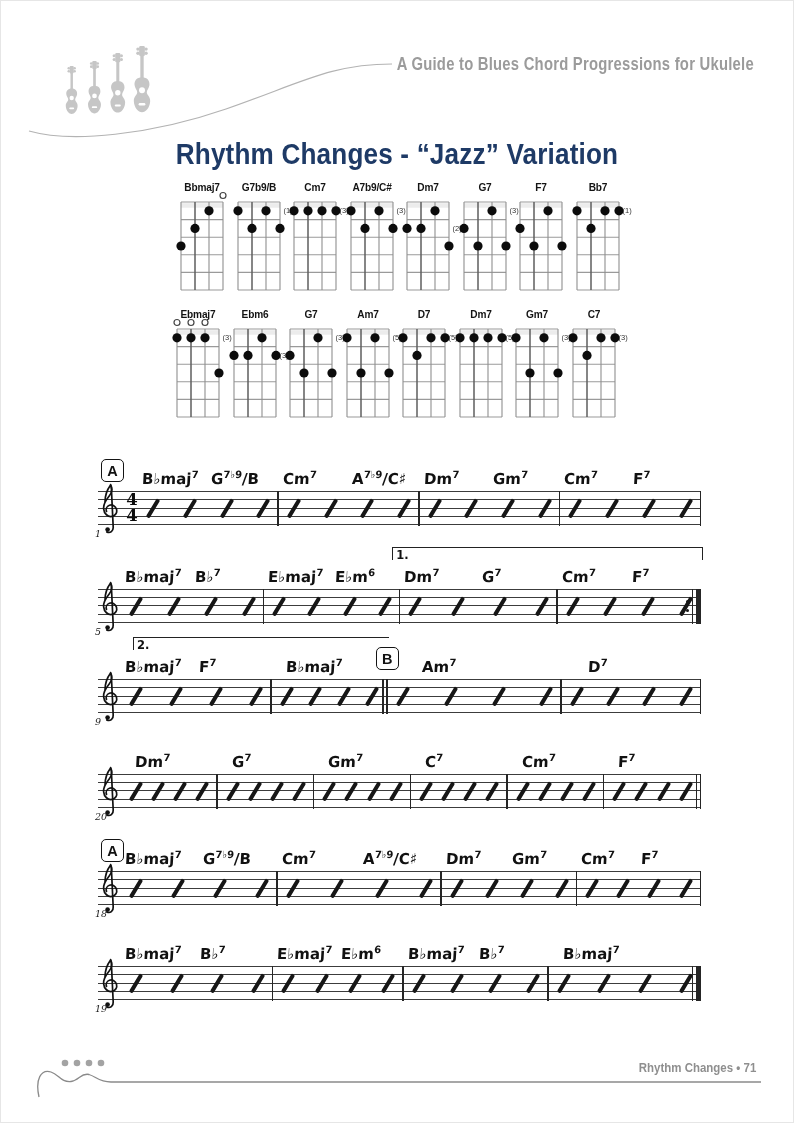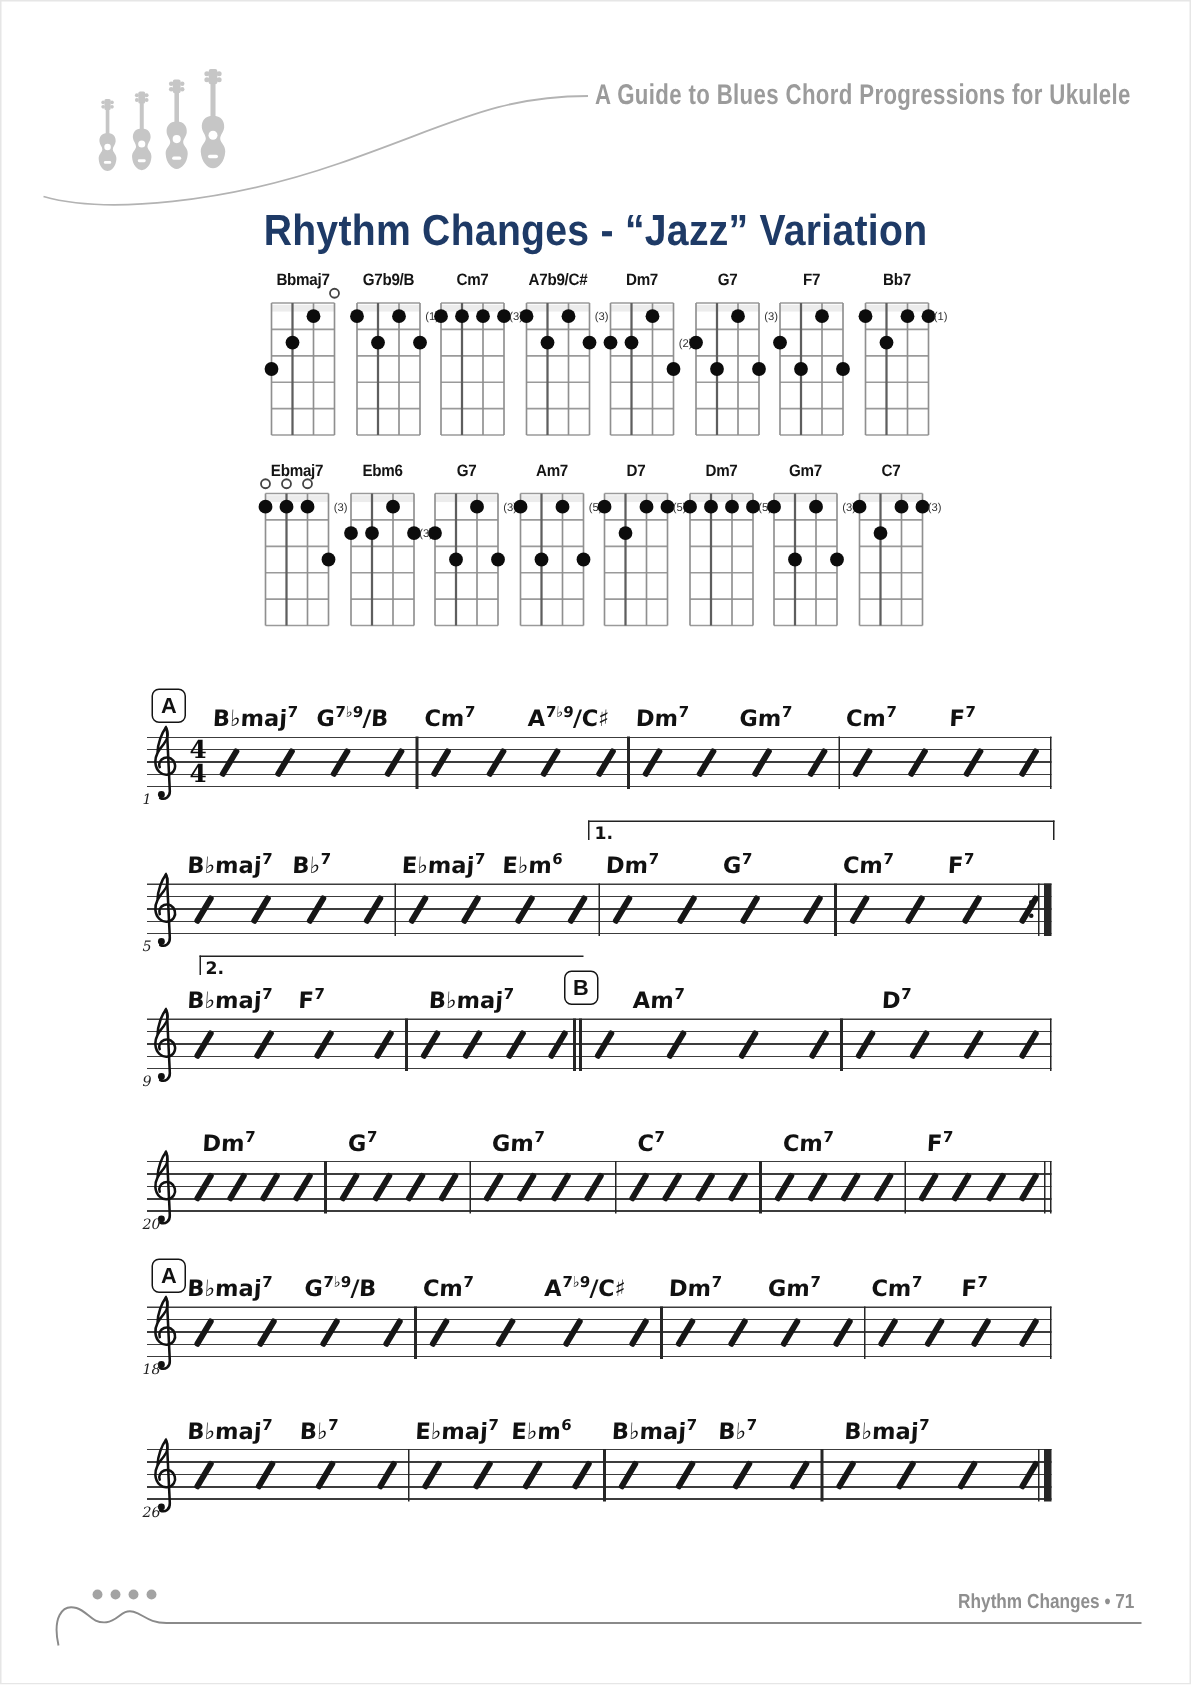--- a/index.html
+++ b/index.html
@@ -866,21 +866,21 @@
                 <span class="slash"></span>
                 <span class="slash"></span>
               </div>
               <div class="barfin">
                 <i></i>
                 <i class="thick"></i>
               </div>
             </div>
           </div>
         </div>
-        <div class="mnum">26</div>
+        <div class="mnum">19</div>
       </div>
     </div>
 
   <svg class="ftr-art" width="740" height="60" viewBox="0 0 740 60">
     <circle cx="34" cy="12" r="3.3" fill="#a3a3a3"></circle>
       <circle cx="46" cy="12" r="3.3" fill="#a3a3a3"></circle>
     <circle cx="58" cy="12" r="3.3" fill="#a3a3a3"></circle>
       <circle cx="70" cy="12" r="3.3" fill="#a3a3a3"></circle>
     <path d="M8 46 C4 28 10 18 20 21 C28 23.5 30 31.5 40 30.5 C48 29.7 50 21.5 58 23.5 C65 25.5 68 31 80 31 L730 31" stroke="#8a8a8a" stroke-width="1.3" fill="none"></path>
   </svg>

